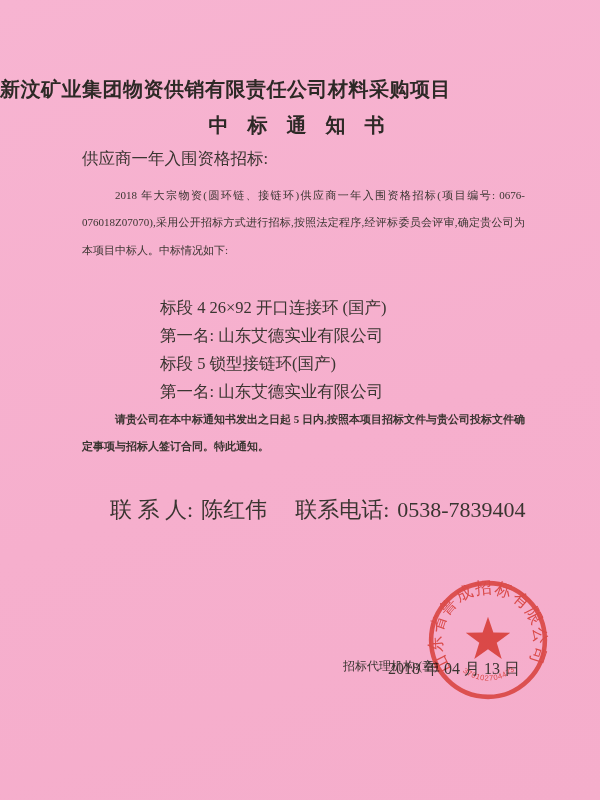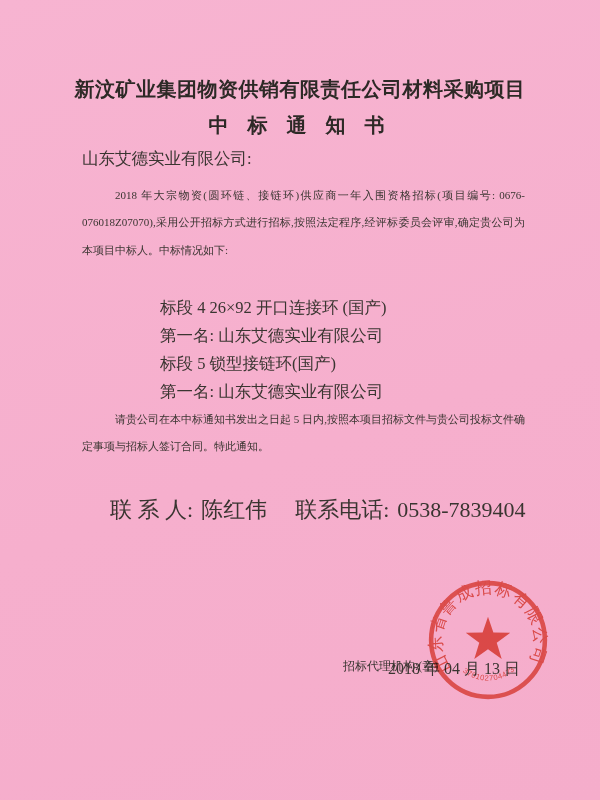--- a/index.html
+++ b/index.html
@@ -17,21 +17,20 @@
     background: linear-gradient(160deg, #f7b4d1 0%, #f6afcd 55%, #f5adcb 100%);
     font-family: "Liberation Serif", "DejaVu Serif", serif;
     color: #3a3531;
   }
   .doc-title {
     position: absolute;
     top: 76px;
     left: 0;
     width: 100%;
     margin: 0;
-    text-align: center;
     font-size: 20px;
     font-weight: 700;
     letter-spacing: 0.5px;
     color: #2d2926;
   }
   .doc-subtitle {
     position: absolute;
     top: 112px;
     left: 0;
     width: 100%;
@@ -52,21 +51,21 @@
     position: absolute;
     left: 82px;
     width: 443px;
     margin: 0;
     font-size: 11px;
     line-height: 27.4px;
     text-align: justify;
     text-indent: 33px;
   }
   .para-intro { top: 182px; }
-  .para-notice { top: 406px; }
+  .para-notice { top: 406px; font-weight: bold; }
   .lots {
     position: absolute;
     left: 112px;
     top: 294px;
     font-size: 16.5px;
     line-height: 28px;
     margin-left: 48px;
   }
   .contact-row {
     position: absolute;
@@ -109,21 +108,21 @@
 </style>
 </head>
 <body>
 
 <div class="page">
 
   <h1 class="doc-title">新汶矿业集团物资供销有限责任公司材料采购项目</h1>
 
   <h2 class="doc-subtitle">中 标 通 知 书</h2>
 
-  <div class="addressee">山东艾德实业有限公司:</div>
+  <div class="addressee">供应商一年入围资格招标:</div>
 
   <p class="para para-intro">2018 年大宗物资(圆环链、接链环)供应商一年入围资格招标(项目编号: 0676-076018Z07070),采用公开招标方式进行招标,按照法定程序,经评标委员会评审,确定贵公司为本项目中标人。中标情况如下:</p>
 
   <div class="lots">
     <div class="lot-line">标段 4 26×92 开口连接环 (国产)</div>
     <div class="lot-line">第一名: 山东艾德实业有限公司</div>
     <div class="lot-line">标段 5 锁型接链环(国产)</div>
     <div class="lot-line">第一名: 山东艾德实业有限公司</div>
   </div>
 

